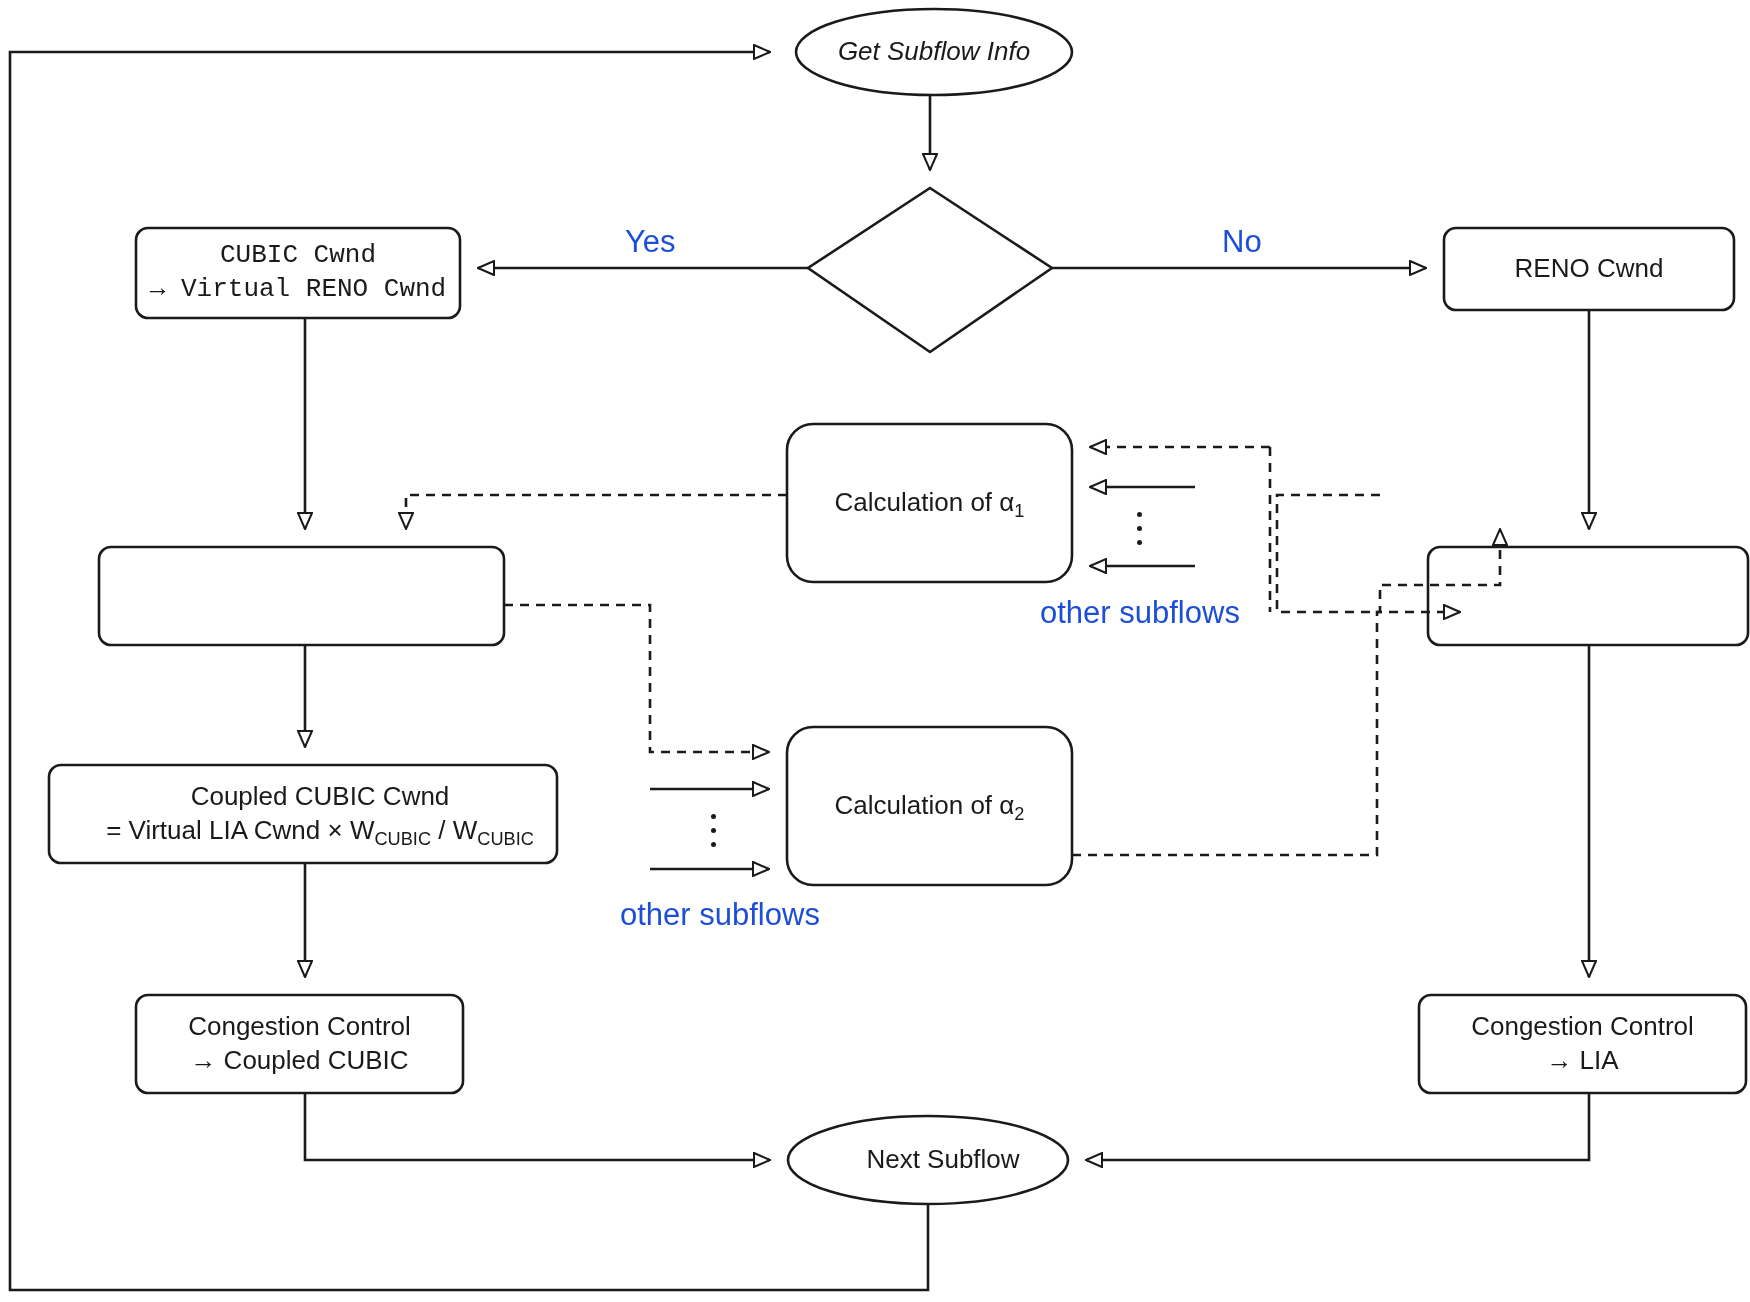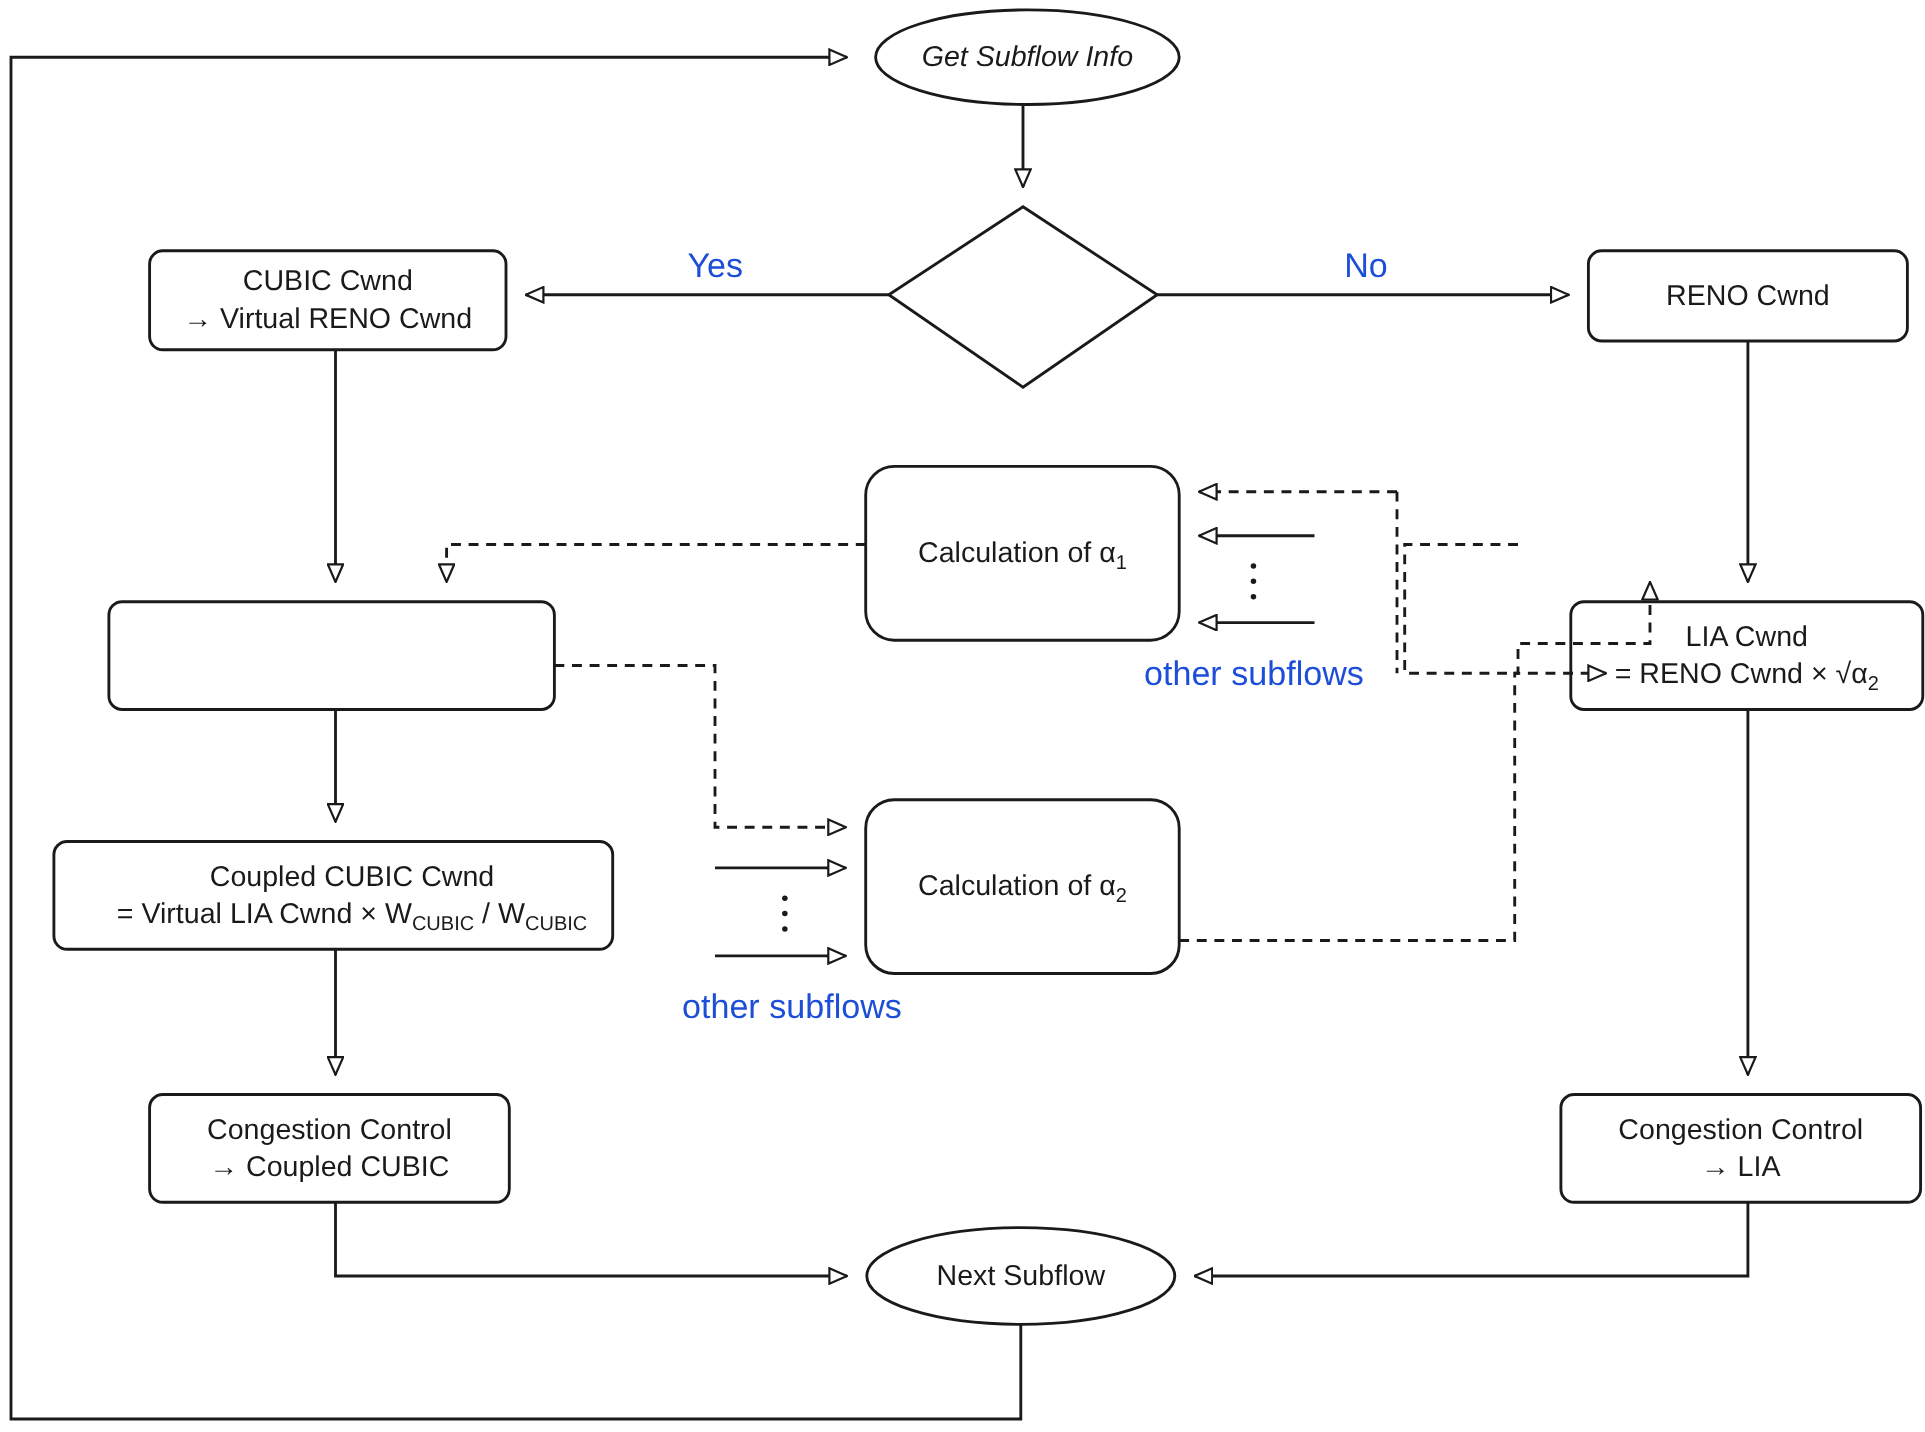--- a/index.html
+++ b/index.html
@@ -116,59 +116,55 @@
       <path d="M1270,447 L1090,447" marker-end="url(#ohead)"></path>
       <path d="M1270,447 L1270,612"></path>
     </g>
   </svg>
 
   <div class="node-text" style="left:796px; top:30px; width:276px; height:44px;font-style:italic;">
     <span>Get Subflow Info</span>
   </div>
 
 
-  <div class="node-text" style="left:136px; top:241px; width:324px; height:64px;">
+  <div class="node-text" style="left:136px; top:241px; width:324px; height:64px;font-family:Liberation Mono, monospace;">
     <span>CUBIC Cwnd</span>
     <span>→ Virtual RENO Cwnd</span>
   </div>
 
   <div class="node-text" style="left:1444px; top:247px; width:290px; height:44px;">
     <span>RENO Cwnd</span>
   </div>
 
   <div class="node-text" style="left:787px; top:481px; width:285px; height:44px;">
     <span><span>Calculation of α</span><span class="sub">1</span></span>
   </div>
 
   <div class="node-text" style="left:787px; top:784px; width:285px; height:44px;">
     <span><span>Calculation of α</span><span class="sub">2</span></span>
   </div>
 
 
-  <div class="node-text" style="left:1428px; top:564px; width:320px; height:64px;">
-    <span>LIA Cwnd</span>
-    <span><span>= RENO Cwnd × √α</span><span class="sub">2</span></span>
-  </div>
 
   <div class="node-text" style="left:49px; top:782px; width:508px; height:64px;margin-left:17px;">
     <span>Coupled CUBIC Cwnd</span>
     <span><span>= Virtual LIA Cwnd × W</span><span class="sub">CUBIC</span><span> / W</span><span class="sub">CUBIC</span></span>
   </div>
 
   <div class="node-text" style="left:136px; top:1012px; width:327px; height:64px;">
     <span>Congestion Control</span>
     <span>→ Coupled CUBIC</span>
   </div>
 
   <div class="node-text" style="left:1419px; top:1012px; width:327px; height:64px;">
     <span>Congestion Control</span>
     <span>→ LIA</span>
   </div>
 
-  <div class="node-text" style="left:790px; top:1138px; width:276px; height:44px;">
+  <div class="node-text" style="left:790px; top:1138px; width:276px; height:44px;padding-left:15px;">
     <span>Next Subflow</span>
   </div>
 
   <div class="edge-label" style="left:625px; top:224px;">
     <span>Yes</span>
   </div>
 
   <div class="edge-label" style="left:1222px; top:224px;">
     <span>No</span>
   </div>

